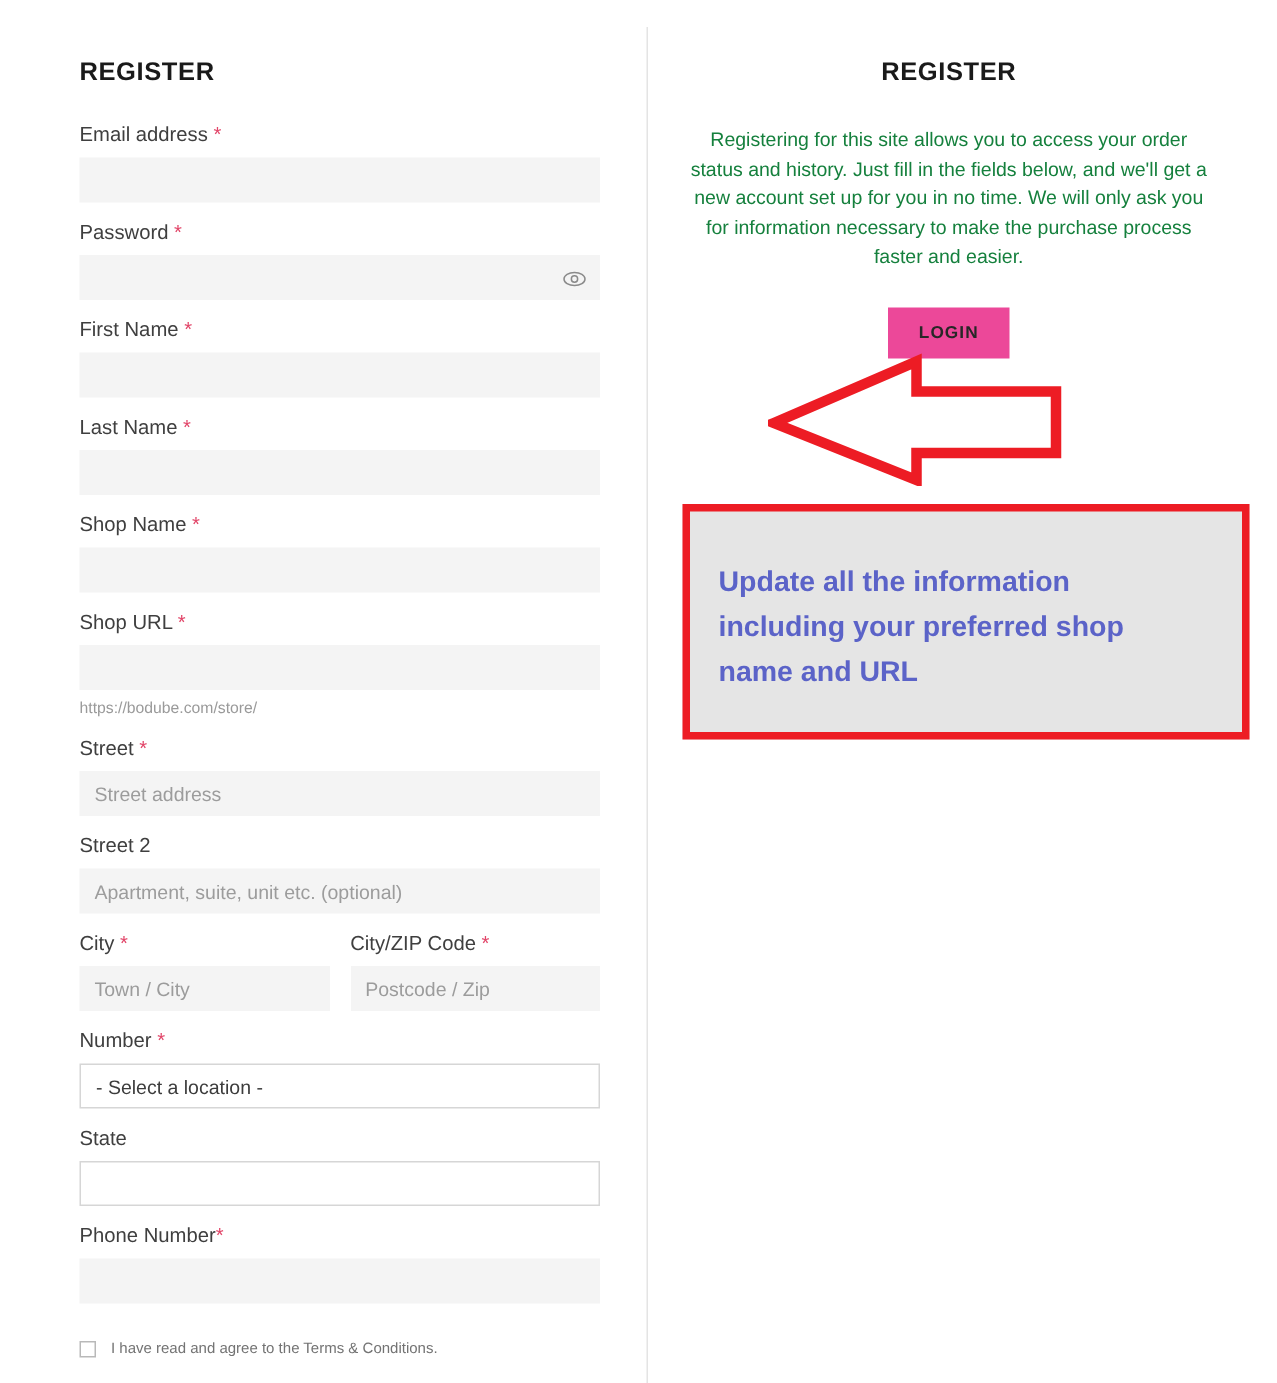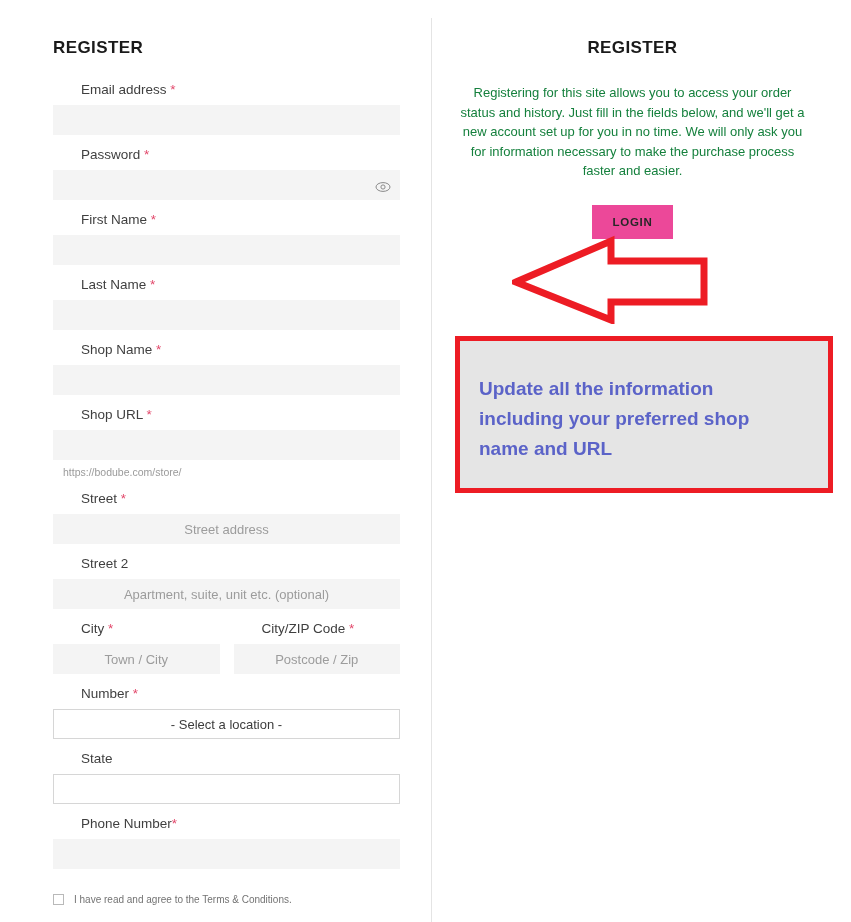--- a/index.html
+++ b/index.html
@@ -51,40 +51,38 @@
   .field {
     margin-bottom: 11px;
   }
 
   .field-label {
     font-size: 13.5px;
     color: #3f3f3f;
     line-height: 18px;
     margin-bottom: 6px;
     white-space: nowrap;
-    margin-left: 28px;
   }
   .req {
     color: #e2476a;
     font-size: 13.5px;
   }
 
   .input-box {
     width: 100%;
     height: 30px;
     background: #f4f4f4;
     border: none;
     box-sizing: border-box;
     font-size: 13px;
     font-family: "Liberation Sans", sans-serif;
     color: #3c3c3c;
     padding: 0 10px;
     outline: none;
     display: block;
-    text-align: center;
   }
   .input-box::placeholder {
     color: #9c9c9c;
     opacity: 1;
   }
 
   .input-box.bordered {
     background: #ffffff;
     border: 1px solid #d6d6d6;
   }
@@ -100,21 +98,20 @@
     width: 16px;
     height: 12px;
     cursor: pointer;
   }
 
   .help-text {
     font-size: 10.5px;
     color: #9a9a9a;
     margin-top: 5px;
     line-height: 14px;
-    margin-left: 10px;
   }
 
   .row2 {
     display: flex;
     gap: 14px;
   }
   .row2 > .field {
     flex: 1;
     min-width: 0;
   }

